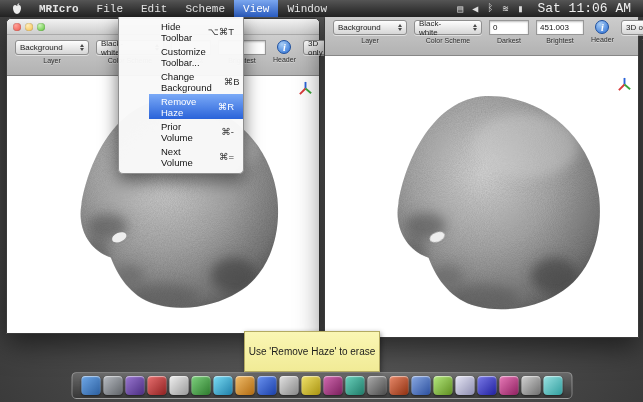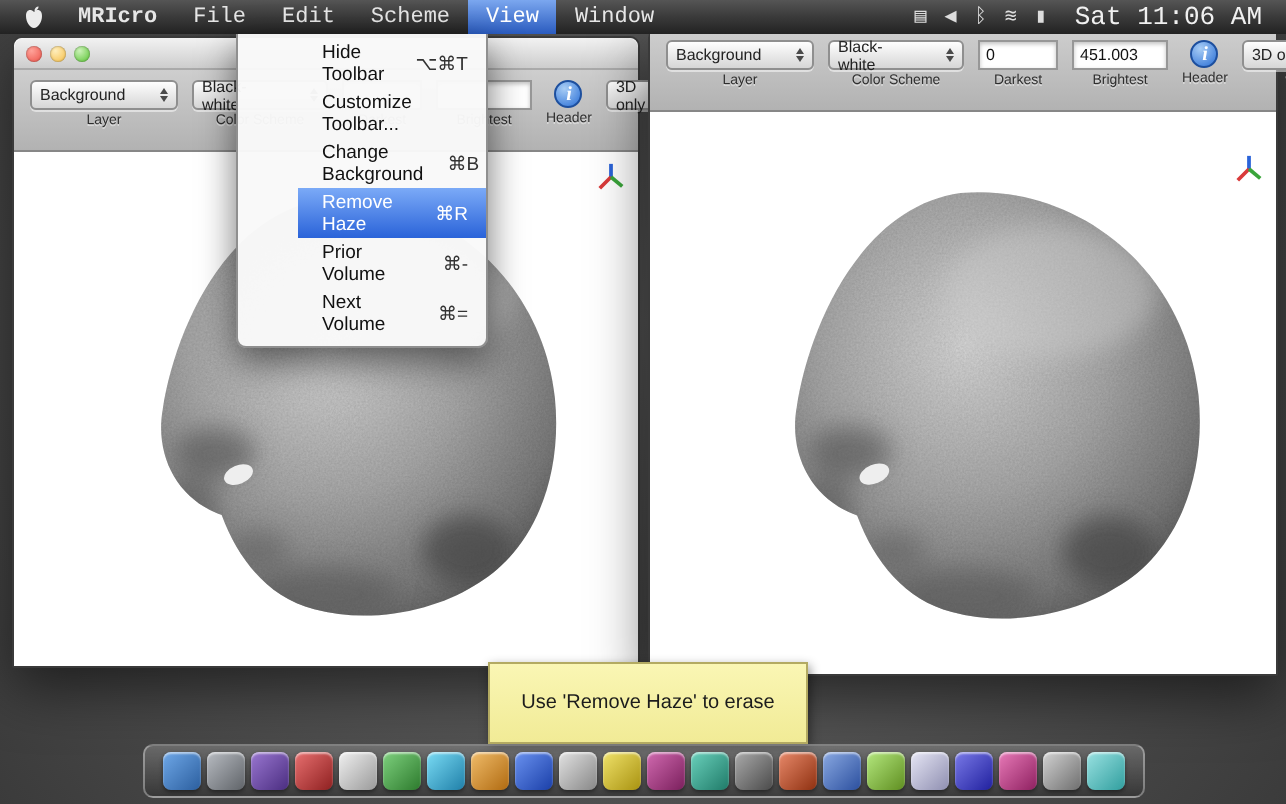--- a/index.html
+++ b/index.html
@@ -67,21 +67,21 @@
     display:flex;align-items:center;justify-content:center;box-sizing:border-box;}
   .tb-label{font-size:7px;color:#2e2e2e;margin-top:2px;text-shadow:0 1px 0 rgba(255,255,255,0.45);white-space:nowrap;}
 
   .content{position:absolute;top:58px;left:0;right:0;bottom:0;background:#fff;overflow:hidden;}
   .skull{display:block;margin:8px auto 0;}
   .window.left .skull{width:272px;height:244px;}
   .window.right .skull{width:276px;height:250px;}
   .axes-icon{position:absolute;top:4px;right:6px;width:15px;height:15px;}
 
   
-  .note{position:absolute;left:244px;top:331px;width:160px;height:41px;z-index:50;
+  .note{position:absolute;left:244px;top:331px;width:136px;height:41px;z-index:50;
     background:linear-gradient(#faf6b4,#f1eb96);border:1px solid #b3aa62;
     box-shadow:1px 2px 5px rgba(0,0,0,0.45);
     display:flex;flex-direction:column;justify-content:center;text-align:center;
     font-size:10px;color:#1c1c1c;line-height:13px;box-sizing:border-box;}
 
   
   .dock{position:absolute;left:50%;bottom:3px;transform:translateX(-50%);z-index:60;
     display:flex;align-items:center;gap:3px;height:27px;padding:3px 9px;box-sizing:border-box;
     background:linear-gradient(rgba(175,175,175,0.35), rgba(45,45,45,0.5));
     border:1px solid rgba(255,255,255,0.35);border-radius:5px;}

